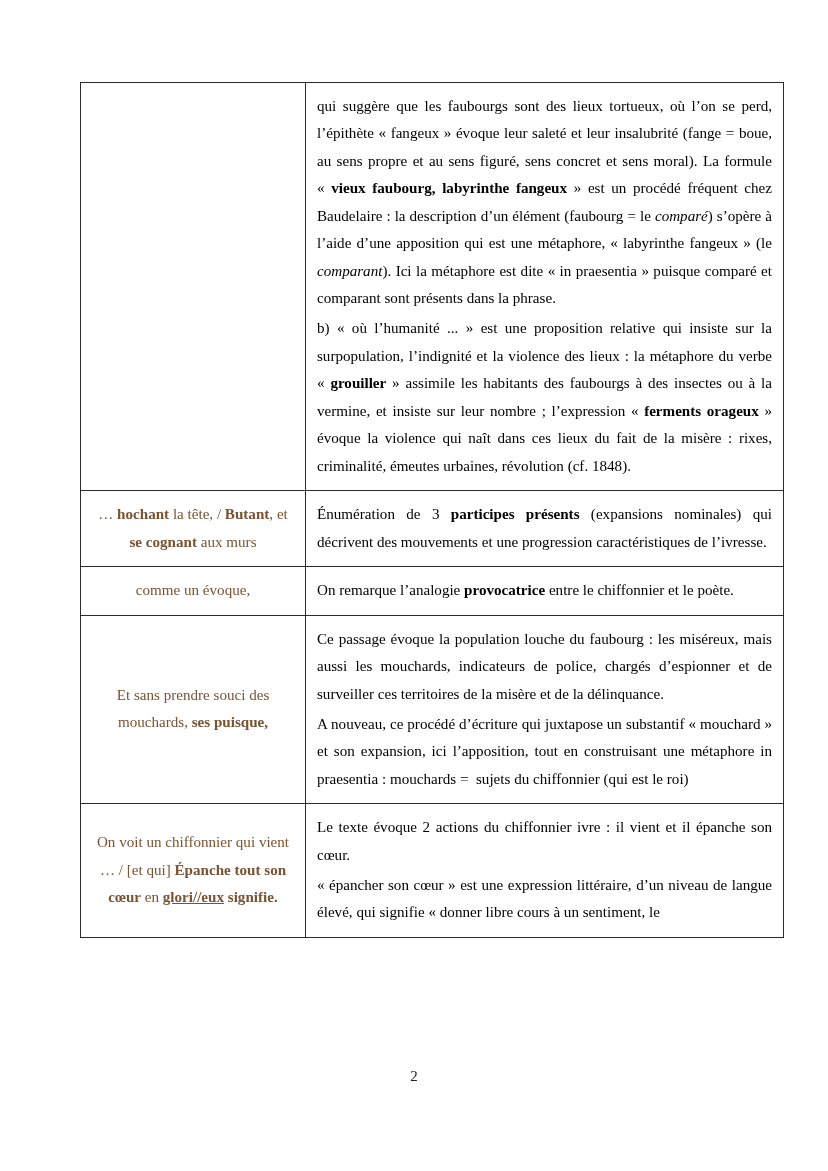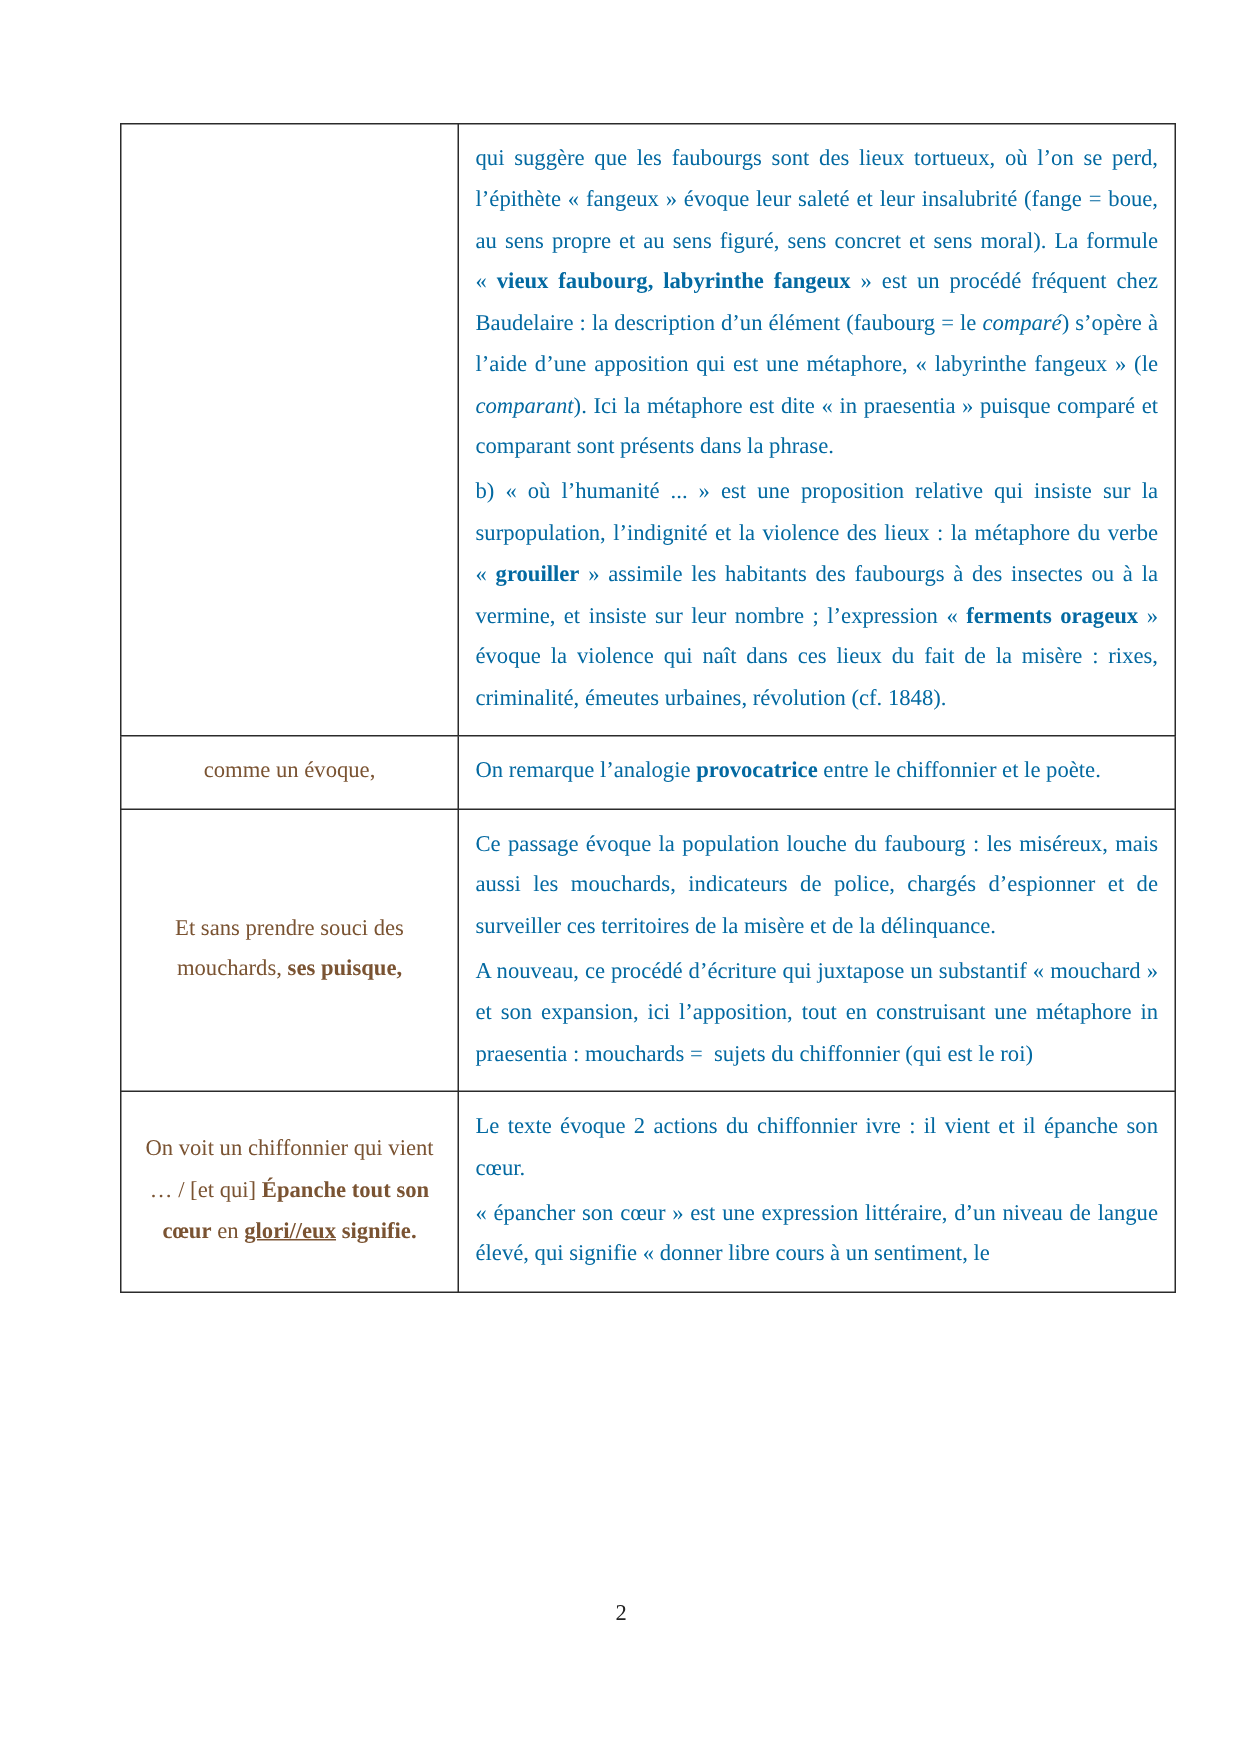--- a/index.html
+++ b/index.html
@@ -46,21 +46,21 @@
     text-align: center;
     color: #7a5332;
     font-size: 14.4px;
     line-height: 1.78;
   }
 
   .col-comment {
     width: 455px;
     text-align: justify;
     text-justify: inter-word;
-    color: #0369a1;
+    color: #000000;
     hyphens: none;
   }
 
   .col-comment p {
     margin: 0 0 0.18em 0;
     text-align: justify;
   }
   .col-comment p:last-child { margin-bottom: 0; }
 
   b, .b { font-weight: bold; }
@@ -90,20 +90,26 @@
 
       <tr class="row-intro">
         <td class="col-quote"></td>
         <td class="col-comment">
             <p>qui suggère que les faubourgs sont des lieux tortueux, où l’on se perd, l’épithète «&nbsp;fangeux&nbsp;» évoque leur saleté et leur insalubrité (fange = boue, au sens propre et au sens figuré, sens concret et sens moral). La formule «&nbsp;<b>vieux faubourg, labyrinthe fangeux</b>&nbsp;» est un procédé fréquent chez Baudelaire&nbsp;: la description d’un élément (faubourg = le <i>comparé</i>) s’opère à l’aide d’une apposition qui est une métaphore, «&nbsp;labyrinthe fangeux&nbsp;» (le <i>comparant</i>). Ici la métaphore est dite «&nbsp;in praesentia&nbsp;» puisque comparé et comparant sont présents dans la phrase.</p>
             <p>b) «&nbsp;où l’humanité ...&nbsp;» est une proposition relative qui insiste sur la surpopulation, l’indignité et la violence des lieux&nbsp;: la métaphore du verbe «&nbsp;<b>grouiller</b>&nbsp;» assimile les habitants des faubourgs à des insectes ou à la vermine, et insiste sur leur nombre&nbsp;; l’expression «&nbsp;<b>ferments orageux</b>&nbsp;» évoque la violence qui naît dans ces lieux du fait de la misère&nbsp;: rixes, criminalité, émeutes urbaines, révolution (cf. 1848).</p>
           </td>
       </tr>
 
 
+      <tr>
+        <td class="col-quote">… <b>hochant</b> la tête, / <b>Butant</b>, et <b>se cognant</b> aux murs</td>
+        <td class="col-comment">
+            <p>Énumération de 3 <b>participes présents</b> (expansions nominales) qui décrivent des mouvements et une progression caractéristiques de l’ivresse.</p>
+          </td>
+      </tr>
 
       <tr>
         <td class="col-quote">comme un évoque,</td>
         <td class="col-comment">
             <p>On remarque l’analogie <b>provocatrice</b> entre le chiffonnier et le poète.</p>
           </td>
       </tr>
 
       <tr>
         <td class="col-quote">Et sans prendre souci des mouchards, <b>ses puisque,</b></td>

